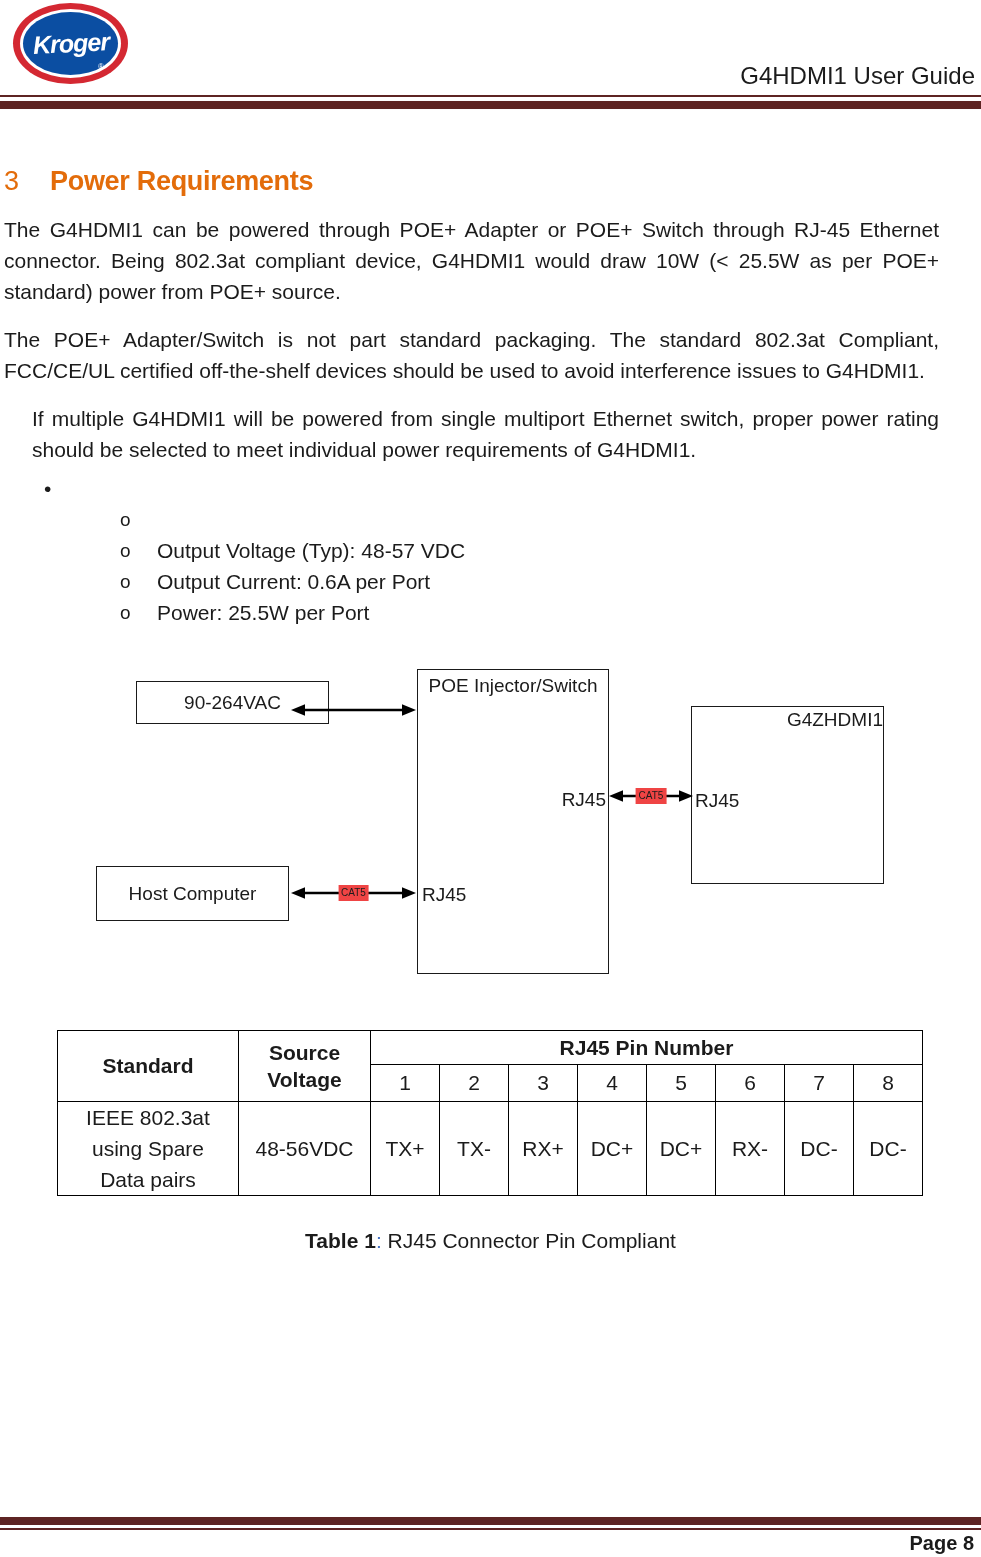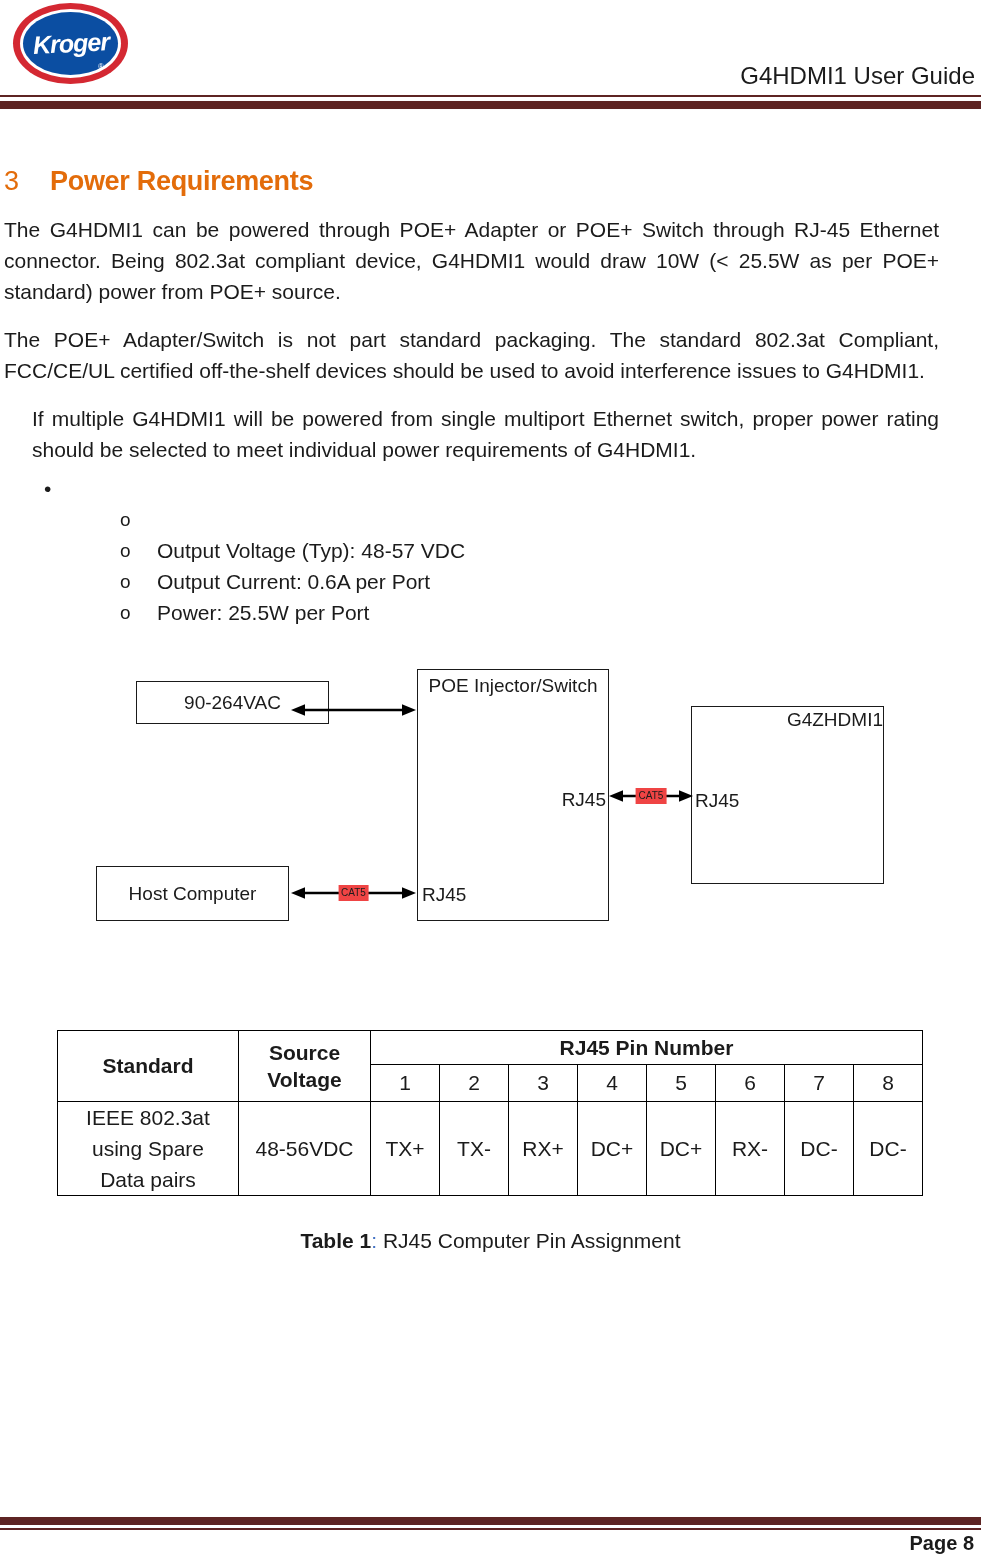--- a/index.html
+++ b/index.html
@@ -34,21 +34,21 @@
   .b1 { display:flex; }
   .b1 .marker { width:37px; padding-left:40px; box-sizing:content-box; flex:none; }
   .b2 { display:flex; }
   .b2 .marker { width:37px; padding-left:116px; box-sizing:content-box; flex:none; font-size:19px; }
   
   .diagram { position:relative; width:981px; height:305px; margin-left:-4px; margin-top:30px;
     font-size:19px; }
   .dbox { position:absolute; border:1.5px solid #1a1a1a; background:#fff; }
   .box-ac   { left:96px;  top:23px;  width:193px; height:43px;  display:flex; align-items:center; justify-content:center;margin-left:40px; }
   .box-host { left:96px;  top:208px; width:193px; height:55px;  display:flex; align-items:center; justify-content:center; }
-  .box-poe  { left:417px; top:11px;  width:192px; height:252px; }
+  .box-poe  { left:417px; top:11px;  width:192px; height:305px; }
   .box-dev  { left:691px; top:48px;  width:193px; height:178px; }
   .poe-title { text-align:center; margin-top:5px; }
   .dev-title { text-align:right; margin-top:2px; }
   .rj45-poe-right { position:absolute; right:2px;  top:119px; }
   .rj45-poe-bottom{ position:absolute; left:4px;   top:214px; }
   .rj45-dev       { position:absolute; left:3px;   top:83px;  }
   .arrow { position:absolute; }
   .arrow svg { display:block; }
   .cat5 { position:absolute; left:50%; top:50%; transform:translate(-50%,-50%);
     background:#ef4444; font-size:10px; padding:0 3px; line-height:16px; }
@@ -203,21 +203,21 @@
         <td>DC+</td>
         <td>DC+</td>
         <td>RX-</td>
         <td>DC-</td>
         <td>DC-</td>
       </tr>
     </tbody>
       </table>
 
     <div class="caption">
-      <span class="cap-bold">Table 1</span><span class="cap-colon">:</span><span> RJ45 Computer Pin Assignment</span>
+      <span class="cap-bold">Table 1</span><span class="cap-colon">:</span><span> RJ45 Connector Pin Compliant</span>
     </div>
 
   </div>
 
   <div class="rule-thick-bot"></div>
   <div class="rule-thin-bot"></div>
   <div class="page-num">Page 8</div>
 
 </div>
 

